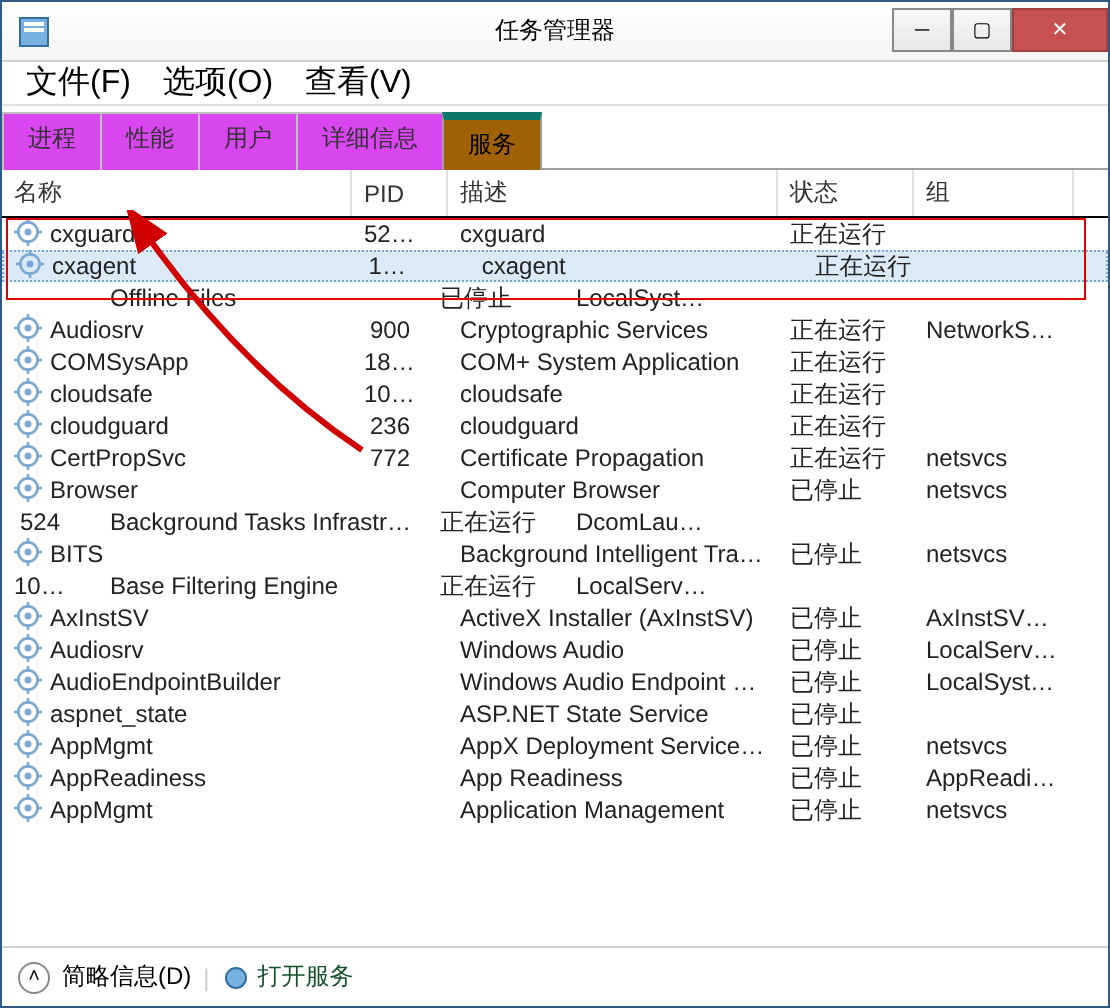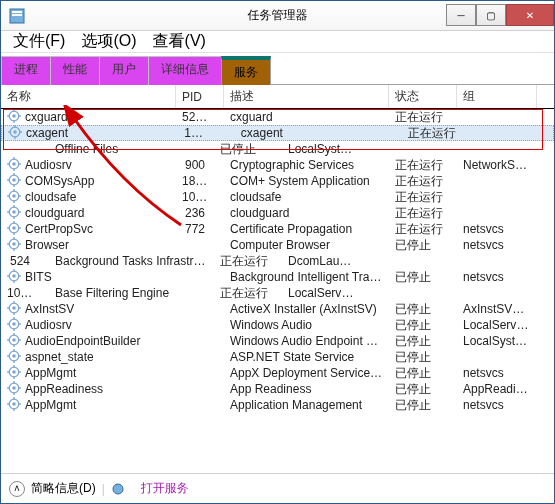--- a/index.html
+++ b/index.html
@@ -34,21 +34,21 @@
 .td { padding: 0 6px; white-space: nowrap; overflow: hidden; text-overflow: ellipsis; }
 .td.col-name { display: flex; align-items: center; gap: 4px; }
 .td.col-pid { text-align: center; justify-content: flex-end; padding-right: 16px; }
 
 .svc-icon { width: 14px; height: 14px; flex-shrink: 0; }
 
 .red-box { position: absolute; border: 1px solid #e00000; pointer-events: none; top: 0; left: 2px; width: 540px; height: 41px; z-index: 5; }
 
 .statusbar { position: absolute; bottom: 0; left: 0; right: 0; height: 30px; border-top: 1px solid #d0d0d0; display: flex; align-items: center; font-size: 12px; padding: 0 8px; gap: 6px; background: #fff; }
 .toggle-icon { width: 16px; height: 16px; border: 1px solid #888; border-radius: 50%; display: flex; align-items: center; justify-content: center; font-size: 10px; }
-.link { color: #a21caf; cursor: pointer; display: flex; align-items: center; gap: 16px; }
+.link { color: #14532d; cursor: pointer; display: flex; align-items: center; gap: 4px; }
 .divider { color: #ccc; }
 
 .arrow { position: absolute; z-index: 10; pointer-events: none; }
 </style>
 </head>
 <body>
 
 <div class="titlebar">
   <span class="title-icon">
     <svg viewBox="0 0 16 16">

